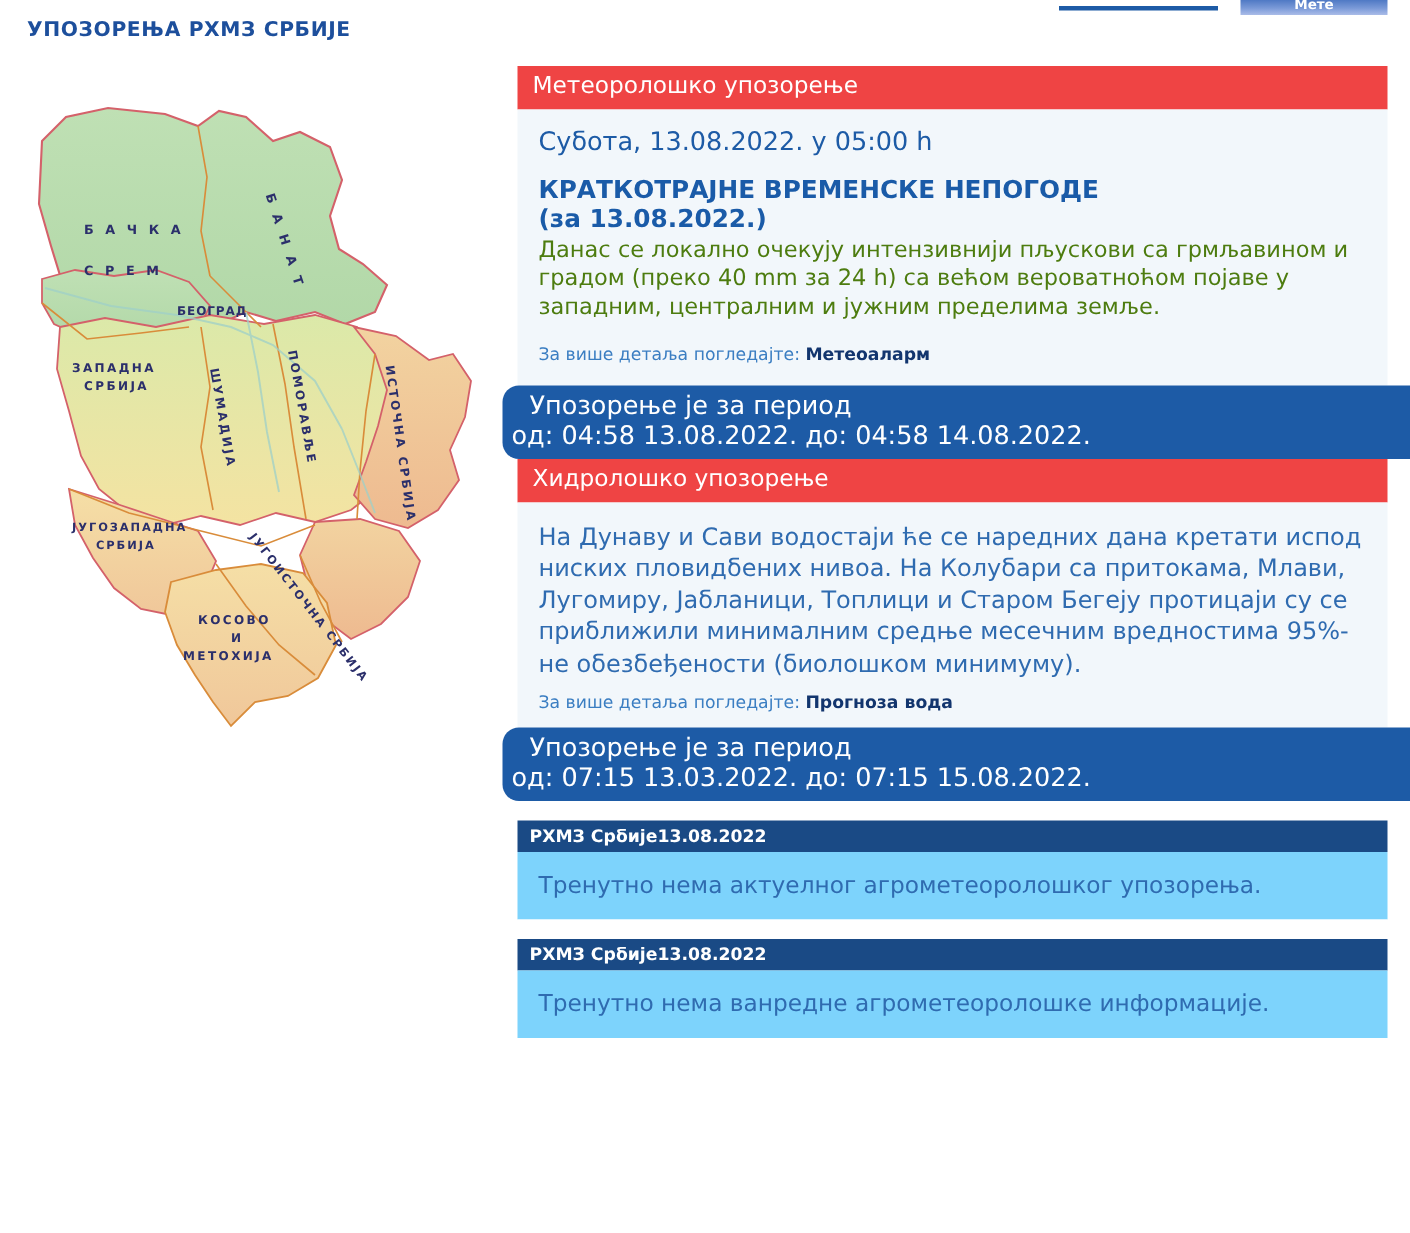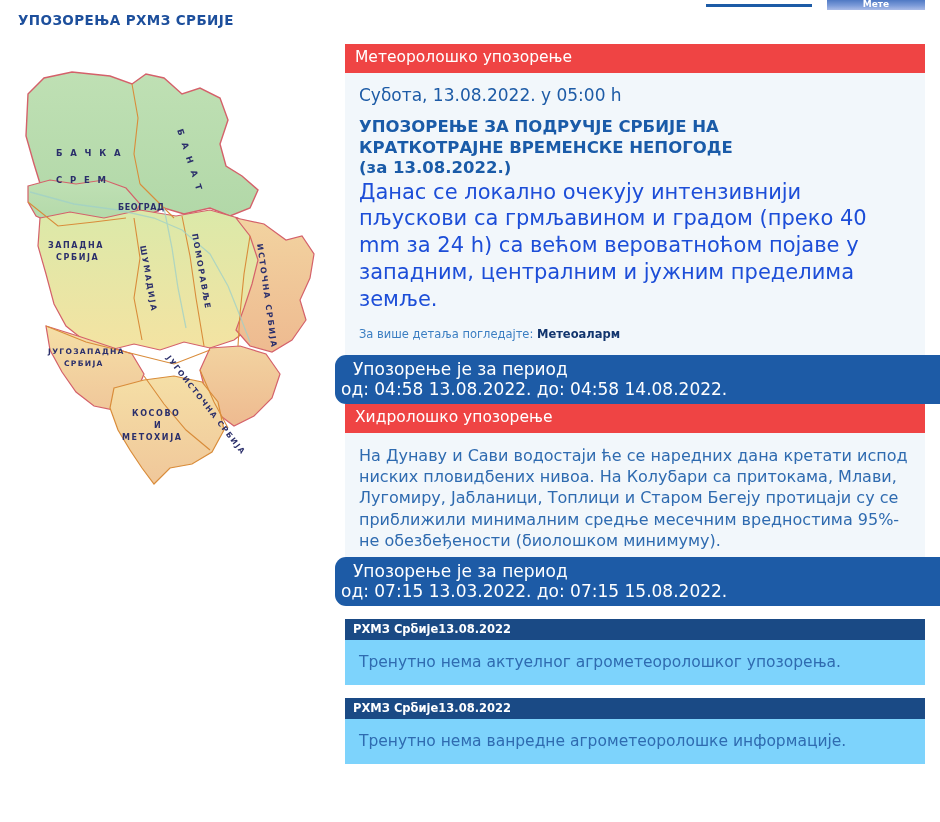--- a/index.html
+++ b/index.html
@@ -28,21 +28,21 @@
 
   
   #panel{position:absolute;left:345px;top:44px;width:580px;}
   .sec-head{background:#ef4444;color:#ffffff;font-size:15.5px;
     padding:5px 10px 6px 10px;line-height:1.15;}
   .sec-body{background:#f2f7fb;padding:0 14px 2px 14px;}
   .datetime{color:#1d5ba6;font-size:17px;padding:12px 0 10px 0;}
   .warn-title{color:#1a5ba8;font-size:16.5px;font-weight:bold;line-height:1.18;
     padding:2px 0 0 0;}
   .warn-sub{color:#1a5ba8;font-size:16.5px;font-weight:bold;line-height:1.2;}
-  .body-text{color:#1d4ed8;font-size:21px;line-height:1.28;padding-top:1px;}
+  .body-text{color:#4d7c0f;font-size:15px;line-height:1.28;padding-top:1px;}
   .body-text-hyd{color:#2f6bb0;font-size:16px;line-height:1.33;padding:12px 0 4px 0;}
   .more{color:#3b7ec2;font-size:11.5px;padding:14px 0 12px 0;}
   .more b{color:#12356e;font-size:11.5px;}
   .more-tight{color:#3b7ec2;font-size:11.5px;padding:4px 0 8px 0;}
   .more-tight b{color:#12356e;}
 
   .period{background:#1d5ba6;color:#ffffff;font-size:17px;
     padding:4px 0 5px 0;line-height:1.18;margin-left:-10px;width:668px;
     box-sizing:border-box;border-radius:11px;}
   .period .l1{padding-left:18px;}
@@ -146,37 +146,40 @@
   <text class="maplab" x="140" y="370" font-size="8" letter-spacing="1.6">И</text>
   <text class="maplab" x="108" y="382" font-size="8" letter-spacing="1.6">МЕТОХИЈА</text>
 </svg>
 </div>
 
 <div id="panel">
 
   <div class="sec-head">Метеоролошко упозорење</div>
   <div class="sec-body">
     <div class="datetime">Субота, 13.08.2022. у 05:00 h</div>
-    <div class="warn-title">УПОЗОРЕЊЕ ЗА ПОДРУЧЈЕ СРБИЈЕ НА</div>
     <div class="warn-title">КРАТКОТРАЈНЕ ВРЕМЕНСКЕ НЕПОГОДЕ</div>
     <div class="warn-sub">(за 13.08.2022.)</div>
     <div class="body-text">Данас се локално очекују интензивнији пљускови са грмљавином и градом (преко 40 mm за 24 h) са већом вероватноћом појаве у западним, централним и јужним пределима земље.</div>
     <div class="more">
       <span>За више детаља погледајте:</span>
       <b>Метеоаларм</b>
     </div>
   </div>
   <div class="period">
     <div class="l1">Упозорење је за период</div>
     <div class="l2">од:  04:58 13.08.2022.  до: 04:58 14.08.2022.</div>
   </div>
 
   <div class="sec-head">Хидролошко упозорење</div>
   <div class="sec-body">
     <div class="body-text-hyd">На Дунаву и Сави водостаји ће се наредних дана кретати испод ниских пловидбених нивоа. На Колубари са притокама, Млави, Лугомиру, Јабланици, Топлици и Старом Бегеју протицаји су се приближили минималним средње месечним вредностима 95%-не обезбеђености (биолошком минимуму).</div>
+    <div class="more-tight">
+      <span>За више детаља погледајте:</span>
+      <b>Прогноза вода</b>
+    </div>
   </div>
   <div class="period">
     <div class="l1">Упозорење је за период</div>
     <div class="l2">од:  07:15 13.03.2022.  до: 07:15 15.08.2022.</div>
   </div>
 
   <div class="gap"></div>
 
   <div class="rhmz-bar">
     <span>РХМЗ Србије</span>

